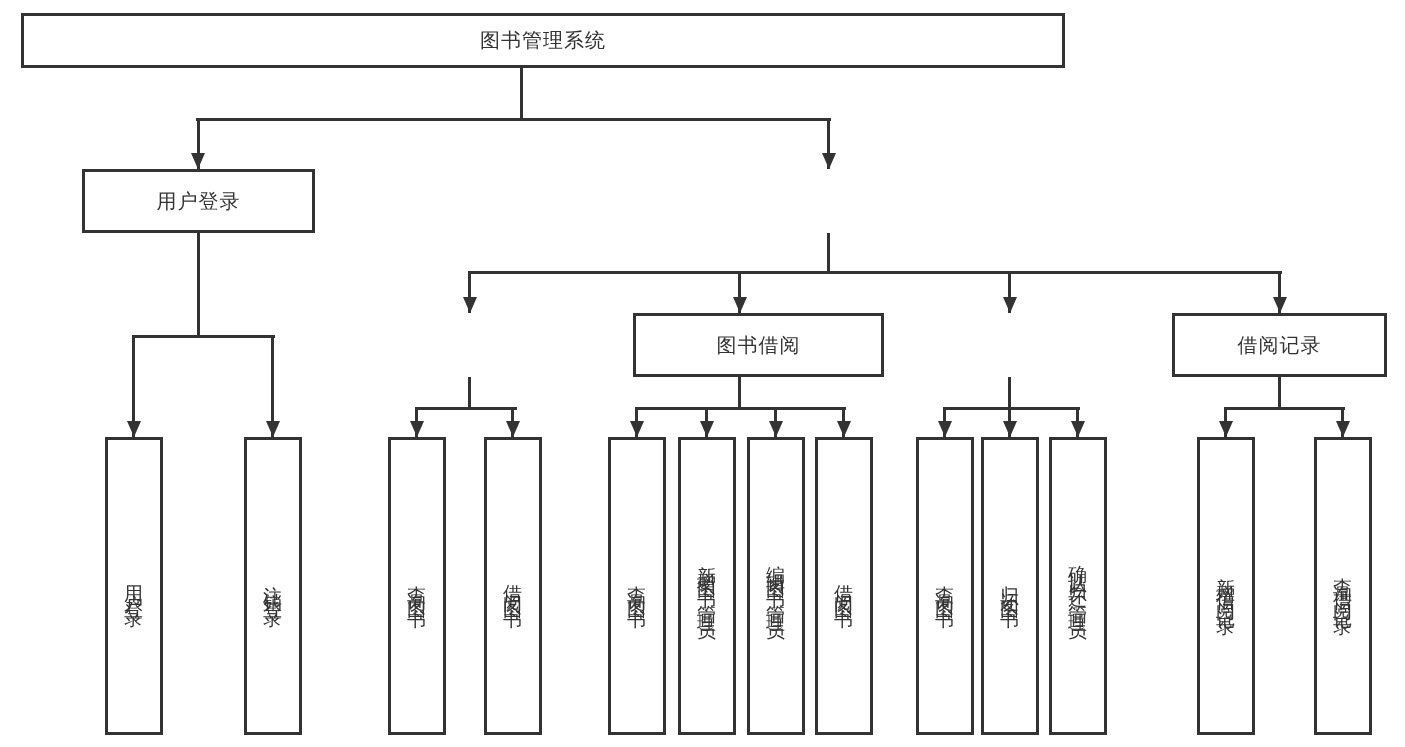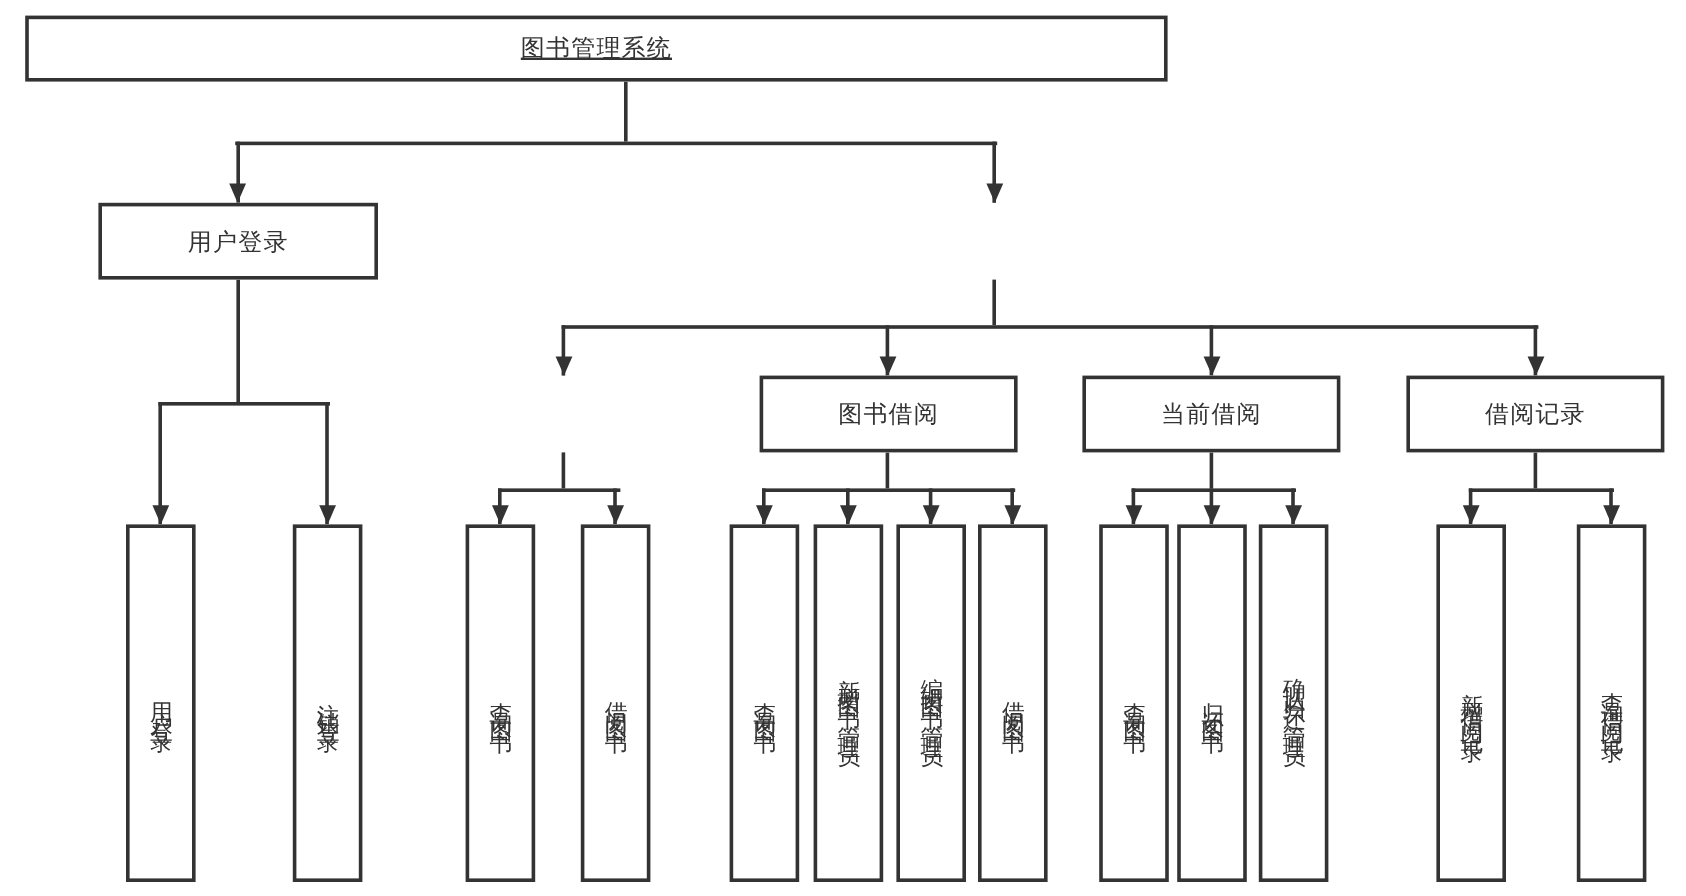--- a/index.html
+++ b/index.html
@@ -57,21 +57,21 @@
     text-shadow: 1px 1px 0 #ffffff;
     z-index: 5;
     white-space: nowrap;
   }
 </style>
 </head>
 <body>
 
 <div class="canvas">
 
-  <div class="node" style="left:21px; top:13px; width:952px; height:55px;text-decoration:underline;">图书管理系统</div>
+  <div class="node" style="left:21px; top:13px; width:1044px; height:55px;">图书管理系统</div>
 
   <div class="vl" style="left:520px; top:68px; height:50px;"></div>
   <div class="hl" style="left:196px; top:118px; width:635px;"></div>
   <div class="vl" style="left:197px; top:118px; height:51px;"></div>
   <div class="arrow" style="left:191px; top:153px;"></div>
   <div class="vl" style="left:827px; top:118px; height:51px;"></div>
   <div class="arrow" style="left:822px; top:153px;"></div>
 
   <div class="node" style="left:82px; top:169px; width:233px; height:64px;">用户登录</div>
 
@@ -86,22 +86,21 @@
   <div class="hl" style="left:468px; top:271px; width:814px;"></div>
   <div class="vl" style="left:468px; top:271px; height:42px;"></div>
   <div class="arrow" style="left:463px; top:297px;"></div>
   <div class="vl" style="left:738px; top:271px; height:42px;"></div>
   <div class="arrow" style="left:733px; top:297px;"></div>
   <div class="vl" style="left:1008px; top:271px; height:42px;"></div>
   <div class="arrow" style="left:1003px; top:297px;"></div>
   <div class="vl" style="left:1278px; top:271px; height:42px;"></div>
   <div class="arrow" style="left:1273px; top:297px;"></div>
 
-  <div class="node" style="left:633px; top:313px; width:215px; height:64px;">图书借阅</div>
-  <div class="node" style="left:902px; top:313px; width:215px; height:64px;">当前借阅</div>
+  <div class="node" style="left:633px; top:313px; width:251px; height:64px;">图书借阅</div>
   <div class="node" style="left:1172px; top:313px; width:215px; height:64px;">借阅记录</div>
 
   <div class="vl" style="left:468px; top:377px; height:30px;"></div>
   <div class="hl" style="left:415px; top:407px; width:102px;"></div>
   <div class="vl" style="left:415px; top:407px; height:30px;"></div>
   <div class="arrow" style="left:410px; top:421px;"></div>
   <div class="vl" style="left:511px; top:407px; height:30px;"></div>
   <div class="arrow" style="left:506px; top:421px;"></div>
 
   <div class="vl" style="left:738px; top:377px; height:30px;"></div>

